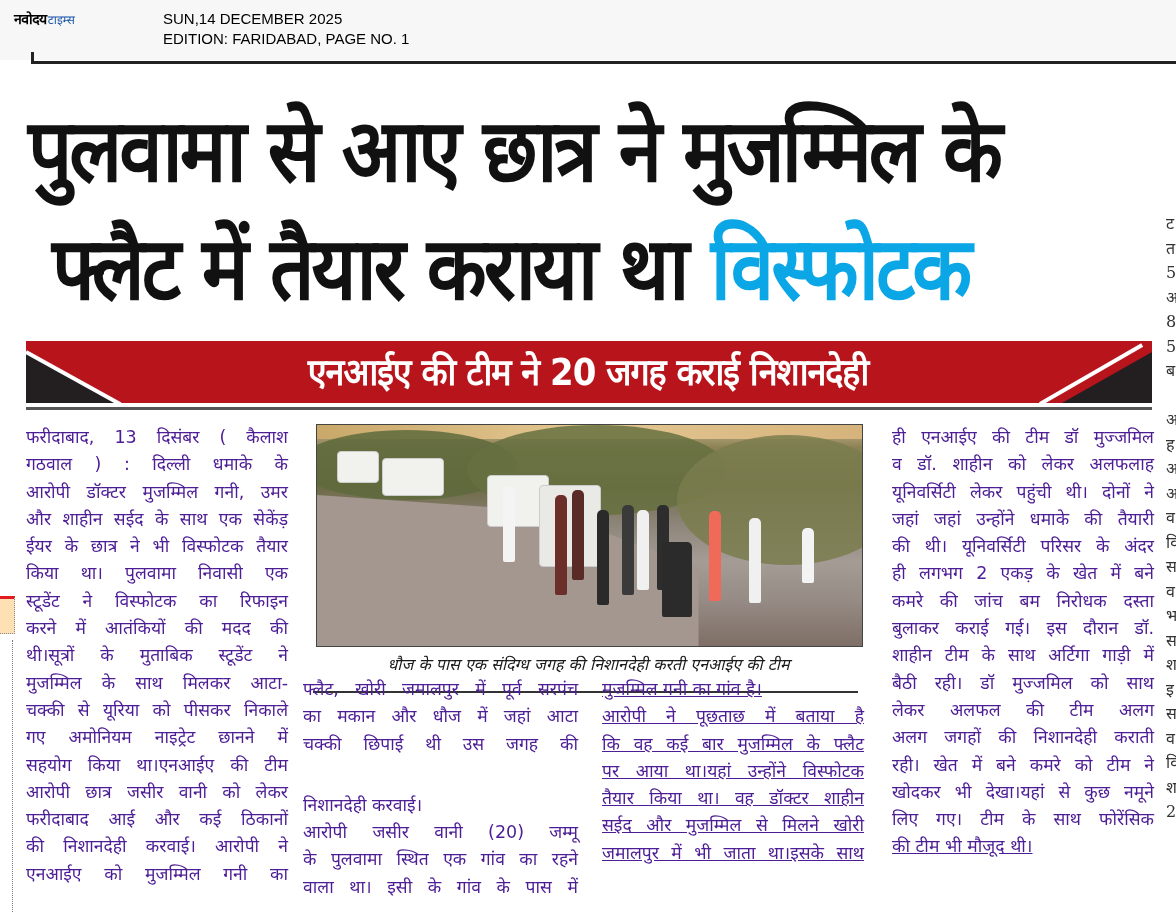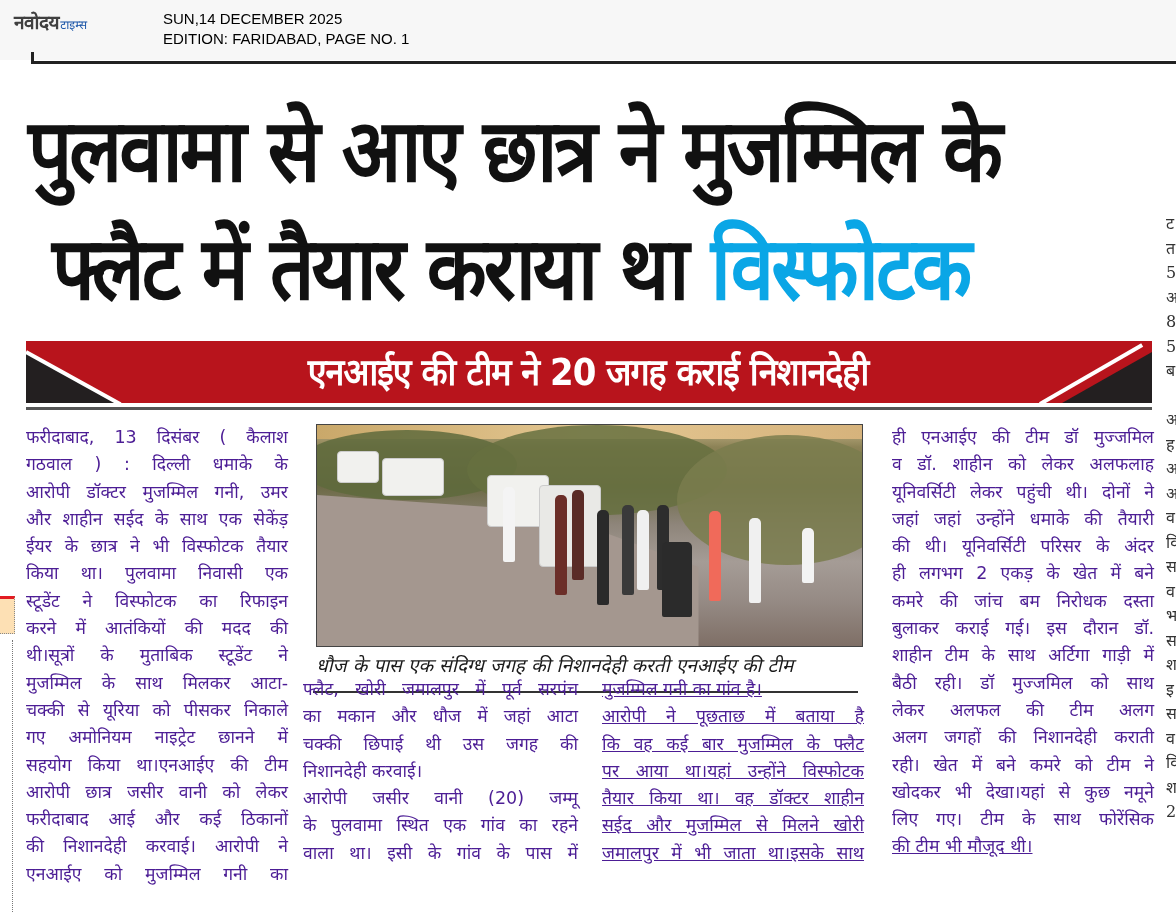--- a/index.html
+++ b/index.html
@@ -23,22 +23,22 @@
     }
     .logo {
       position: absolute;
       left: 14px; top: 9px;
       display: flex;
       align-items: baseline;
     }
     .logo-main {
       font-family: "DejaVu Sans", sans-serif;
       font-weight: bold;
-      font-size: 19px;
-      color: #404040;
+      font-size: 14px;
+      color: #000000;
       letter-spacing: -0.5px;
     }
     .logo-sub {
       font-family: "DejaVu Sans", sans-serif;
       font-size: 12px;
       color: #1a55a8;
       margin-left: 1px;
     }
     .edition {
       position: absolute;
@@ -175,24 +175,24 @@
       position: absolute; background: #f1f1ee; border-radius: 4px;
       border: 1px solid #ccc;
     }
     .photo .person {
       position: absolute; width: 12px; border-radius: 5px 5px 2px 2px;
     }
     .caption {
       position: absolute;
       left: 316px; top: 652px;
       width: 545px;
-      text-align: left;
+      text-align: center;
       font-family: "DejaVu Sans", sans-serif;
       font-style: italic;
-      font-size: 19px;
+      font-size: 16px;
       line-height: 26px;
       color: #1a1a1a;
       white-space: nowrap;
     }
     .caption-rule {
       position: absolute;
       left: 313px; top: 691px;
       width: 545px; height: 2px;
       background: #333;
     }
@@ -298,21 +298,21 @@
   <div class="person" style="left:432px;top:93px;height:85px;background:#f0f0f0;"></div>
   <div class="person" style="left:485px;top:103px;height:55px;background:#f3f3f3;"></div>
 </div>
 <div class="caption">धौज के पास एक संदिग्ध जगह की निशानदेही करती एनआईए की टीम</div>
 <div class="caption-rule"></div>
 
 <div class="col col2">
   <span class="line">फ्लैट, खोरी जमालपुर में पूर्व सरपंच</span>
   <span class="line">का मकान और धौज में जहां आटा</span>
   <span class="line">चक्की छिपाई थी उस जगह की</span>
-  <span class="line" style="text-align-last:left;">निशानदेही करवाई।</span>
+  <span class="line" style="text-align-last:left;margin-top:34px;">निशानदेही करवाई।</span>
   <span class="line">    आरोपी जसीर वानी (20) जम्मू</span>
   <span class="line">के पुलवामा स्थित एक गांव का रहने</span>
   <span class="line">वाला था। इसी के गांव के पास में</span>
 </div>
 
 <div class="col col3">
   <span class="line" style="text-align-last:left;">मुजम्मिल गनी का गांव है।</span>
   <span class="line">    आरोपी ने पूछताछ में बताया है</span>
   <span class="line">कि वह कई बार मुजम्मिल के फ्लैट</span>
   <span class="line">पर आया था।यहां उन्होंने विस्फोटक</span>

